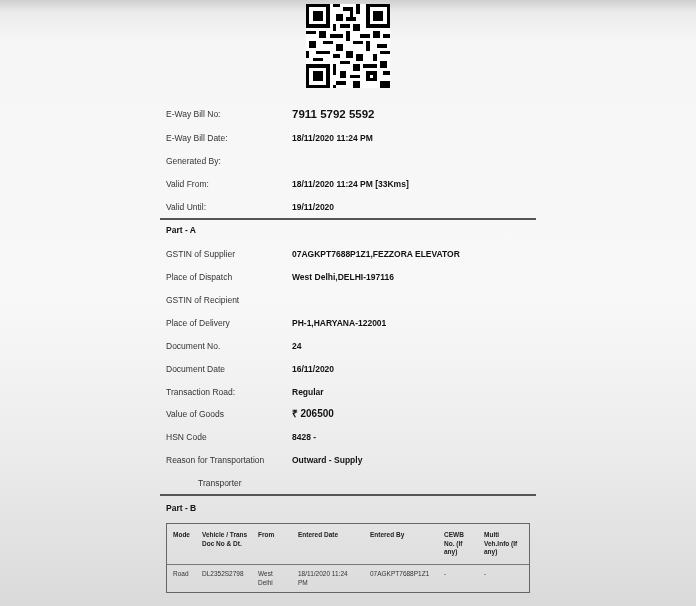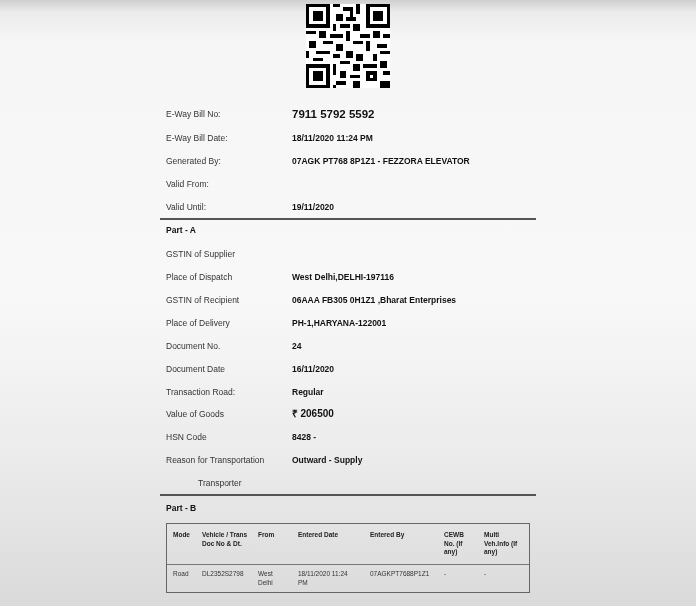--- a/index.html
+++ b/index.html
@@ -91,44 +91,44 @@
 <div class="row" style="top:106px;">
   <span class="lbl">E-Way Bill No:</span>
   <span class="val big">7911 5792 5592</span>
 </div>
 <div class="row" style="top:130px;">
   <span class="lbl">E-Way Bill Date:</span>
   <span class="val">18/11/2020 11:24 PM</span>
 </div>
 <div class="row" style="top:153px;">
   <span class="lbl">Generated By:</span>
-  <span class="val">07AGK PT768 8P1Z1 - FEZZORA ELEVATOR</span>
 </div>
 <div class="row" style="top:176px;">
   <span class="lbl">Valid From:</span>
+  <span class="val">18/11/2020 11:24 PM [33Kms]</span>
 </div>
 <div class="row" style="top:199px;">
   <span class="lbl">Valid Until:</span>
   <span class="val">19/11/2020</span>
 </div>
 
 <div class="rule" style="top:218px;"></div>
 
 <div class="part" style="top:225px;">Part - A</div>
 
 <div class="row" style="top:246px;">
   <span class="lbl">GSTIN of Supplier</span>
+  <span class="val">07AGKPT7688P1Z1,FEZZORA ELEVATOR</span>
 </div>
 <div class="row" style="top:269px;">
   <span class="lbl">Place of Dispatch</span>
   <span class="val">West Delhi,DELHI-197116</span>
 </div>
 <div class="row" style="top:292px;">
   <span class="lbl">GSTIN of Recipient</span>
-  <span class="val">06AAA FB305 0H1Z1 ,Bharat Enterprises</span>
 </div>
 <div class="row" style="top:315px;">
   <span class="lbl">Place of Delivery</span>
   <span class="val">PH-1,HARYANA-122001</span>
 </div>
 <div class="row" style="top:338px;">
   <span class="lbl">Document No.</span>
   <span class="val">24</span>
 </div>
 <div class="row" style="top:361px;">

